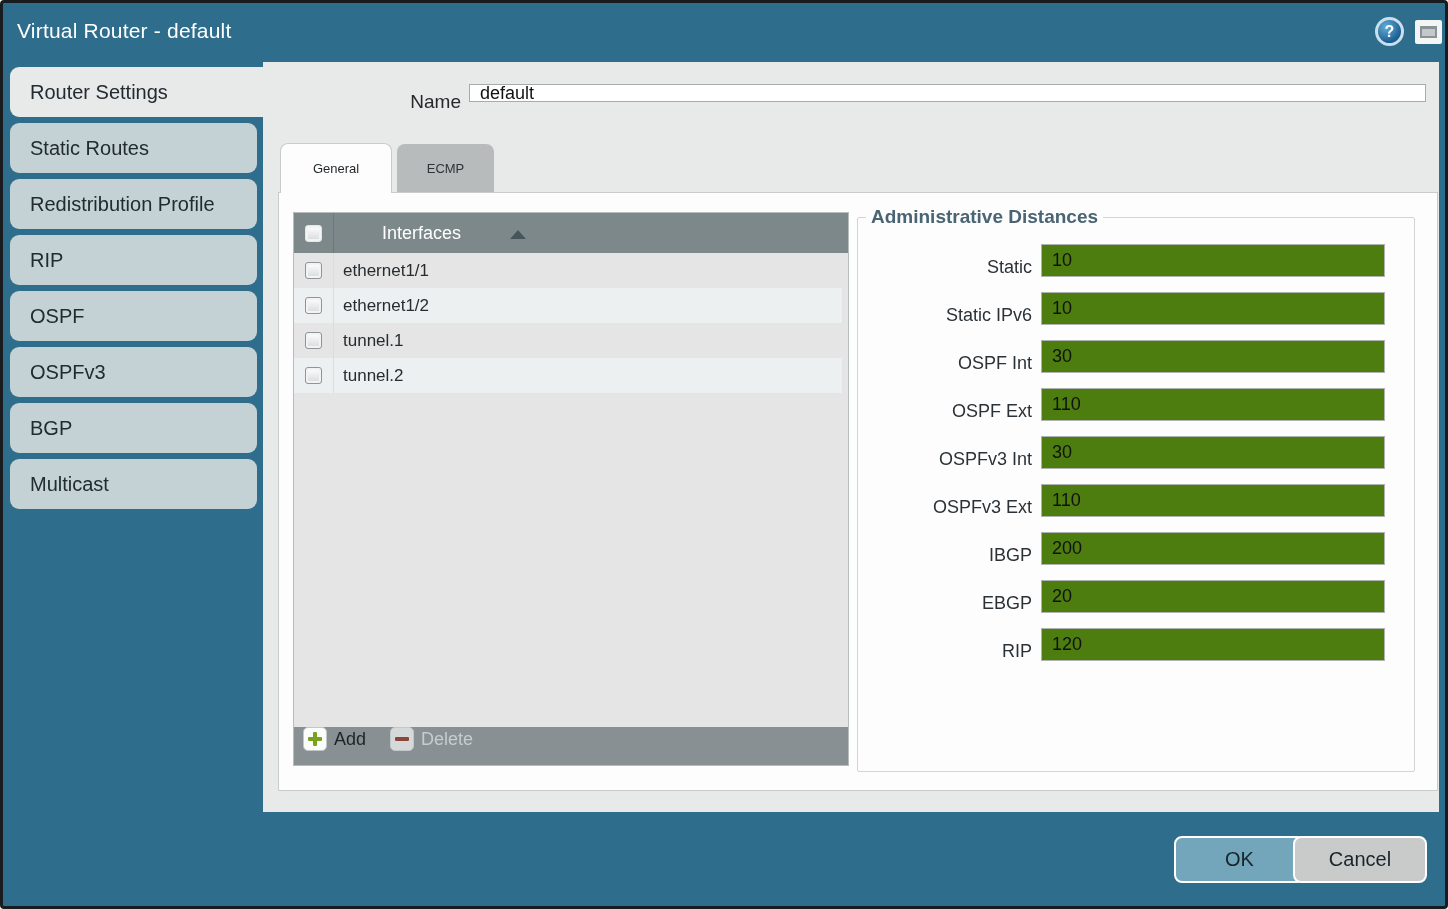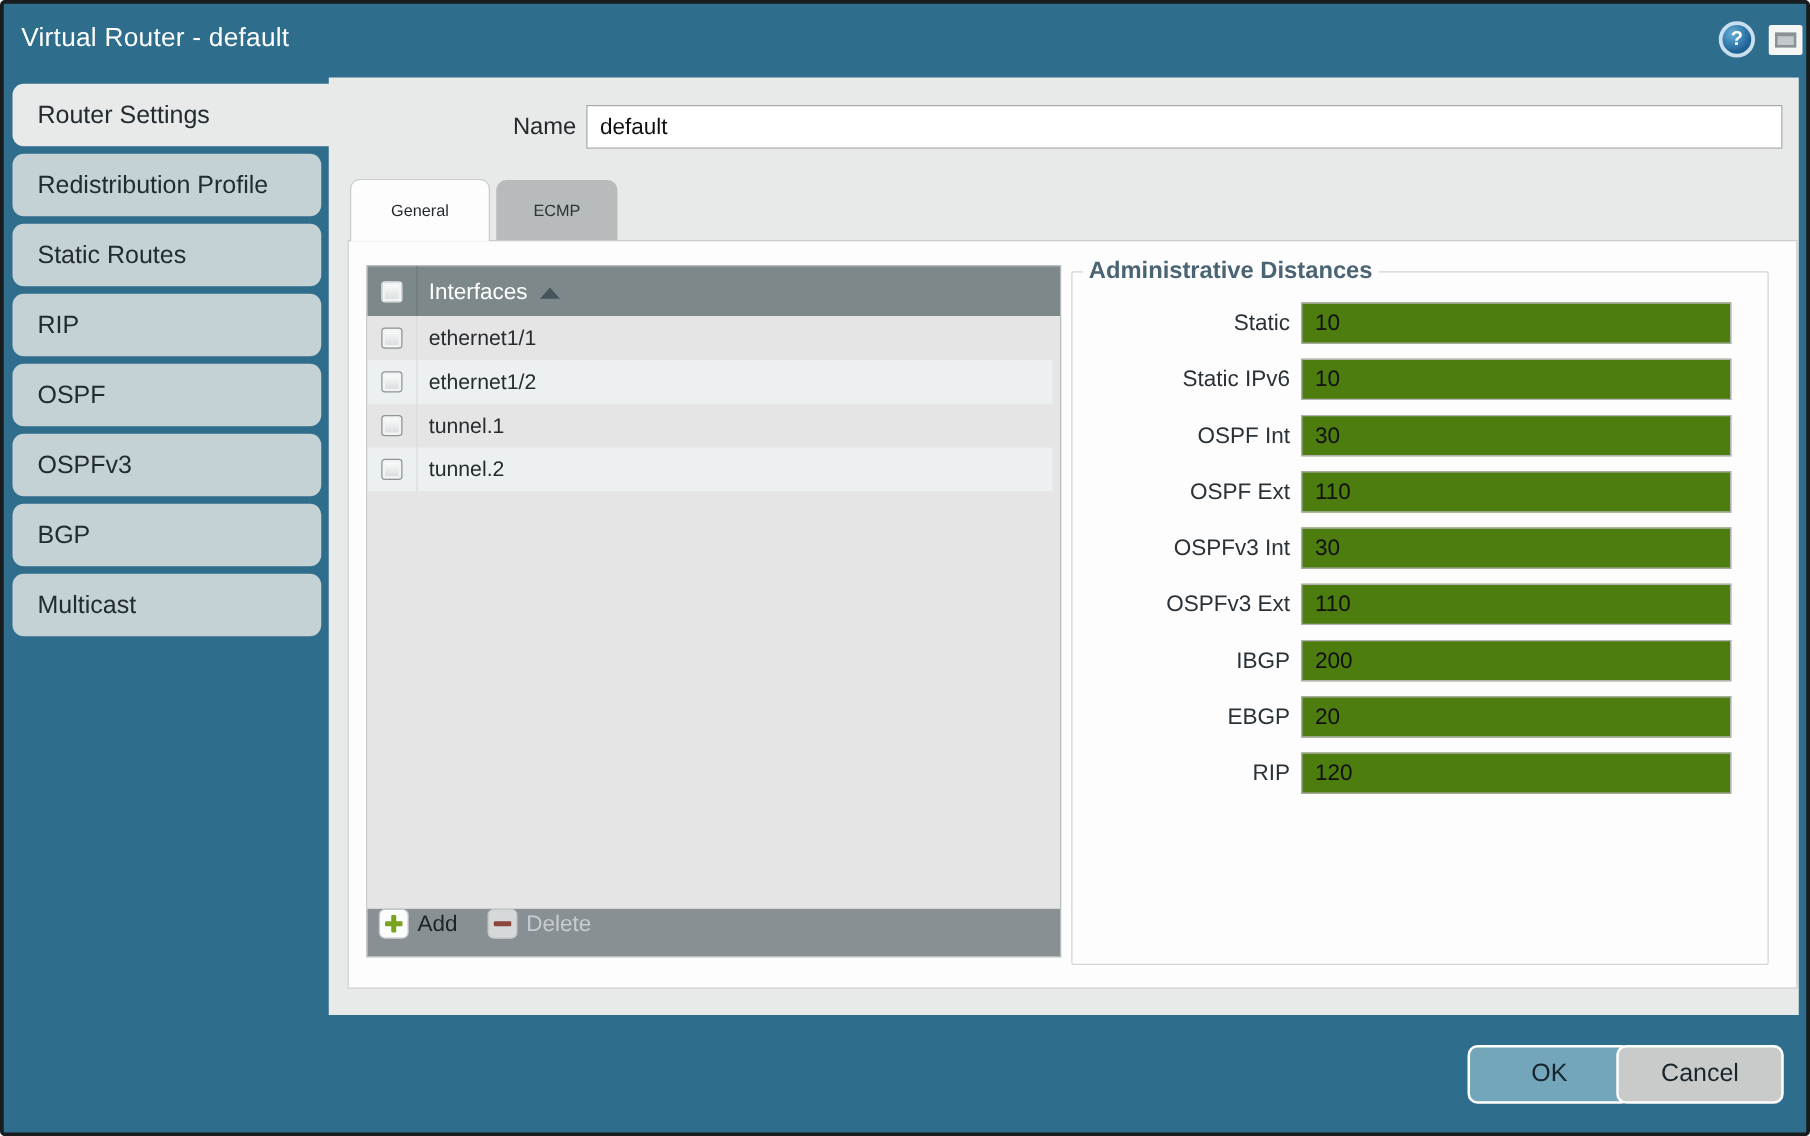--- a/index.html
+++ b/index.html
@@ -61,21 +61,21 @@
     width:256px; background:#e8e9e9;
     border-radius:9px 0 0 9px;
   }
 
   
   .name-label {
     position:absolute; left:330px; top:88px; width:128px;
     text-align:right; font-size:19px; color:#24292c;
   }
   .name-input {
-    position:absolute; left:466px; top:81px; width:957px; height:35px;
+    position:absolute; left:466px; top:81px; width:957px; height:18px;
     border:1px solid #a8abab; background:#fff;
     font-size:18px; padding:0 10px; color:#111;
     font-family:"Liberation Sans", sans-serif;
   }
 
   
   .tab {
     position:absolute; height:49px; top:140px;
     border-radius:8px 8px 0 0;
     display:flex; align-items:center; justify-content:center;
@@ -100,21 +100,21 @@
   }
 
   
   .iface-table {
     position:absolute; left:290px; top:209px;
     width:556px; height:554px;
     border:1px solid #b6bbbc; background:#fff; z-index:2;
   }
   .t-header {
     height:40px; background:#7d888b;
-    display:flex; align-items:center;
+    display:flex; align-items:center;gap:39px;
   }
   .t-check-cell {
     width:40px; height:100%; display:flex; align-items:center; justify-content:center;
     flex:none;
   }
   .t-header .t-check-cell { border-right:1px solid #6d787b; }
   .t-header-label { color:#fff; font-size:18px; margin-left:9px; }
   .sort-asc-icon {
     width:0; height:0; margin-left:10px; margin-top:2px;
     border-left:8px solid transparent; border-right:8px solid transparent;
@@ -170,21 +170,21 @@
     background:transparent; z-index:2;
     padding:14px 16px 0 0;
   }
   .admin-fieldset legend {
     margin-left:8px; padding:0 5px;
     font-size:19px; font-weight:bold; color:#4a6474;
   }
   .ad-row { display:flex; align-items:center; margin-bottom:12px; }
   .ad-label {
     width:183px; text-align:right; flex:none;
-    font-size:18px; color:#2b3237; padding-right:9px;
+    font-size:18px; color:#2b3237; padding-right:9px;margin-top:15px;
   }
   .ad-input {
     width:344px; height:33px;
     border:1px solid #b1b3b3; background:#4d7c0f;
     font-size:18px; padding:0 10px; color:#111;
     font-family:"Liberation Sans", sans-serif;
   }
 
   
   .btn {
@@ -211,24 +211,24 @@
     </div>
   </div>
 
   <div class="main-panel"></div>
 
   <div class="sidebar">
     <div class="side-tab active">
         <span>Router Settings</span>
       </div>
     <div class="side-tab">
+        <span>Static Routes</span>
+      </div>
+    <div class="side-tab">
         <span>Redistribution Profile</span>
-      </div>
-    <div class="side-tab">
-        <span>Static Routes</span>
       </div>
     <div class="side-tab">
         <span>RIP</span>
       </div>
     <div class="side-tab">
         <span>OSPF</span>
       </div>
     <div class="side-tab">
         <span>OSPFv3</span>
       </div>

